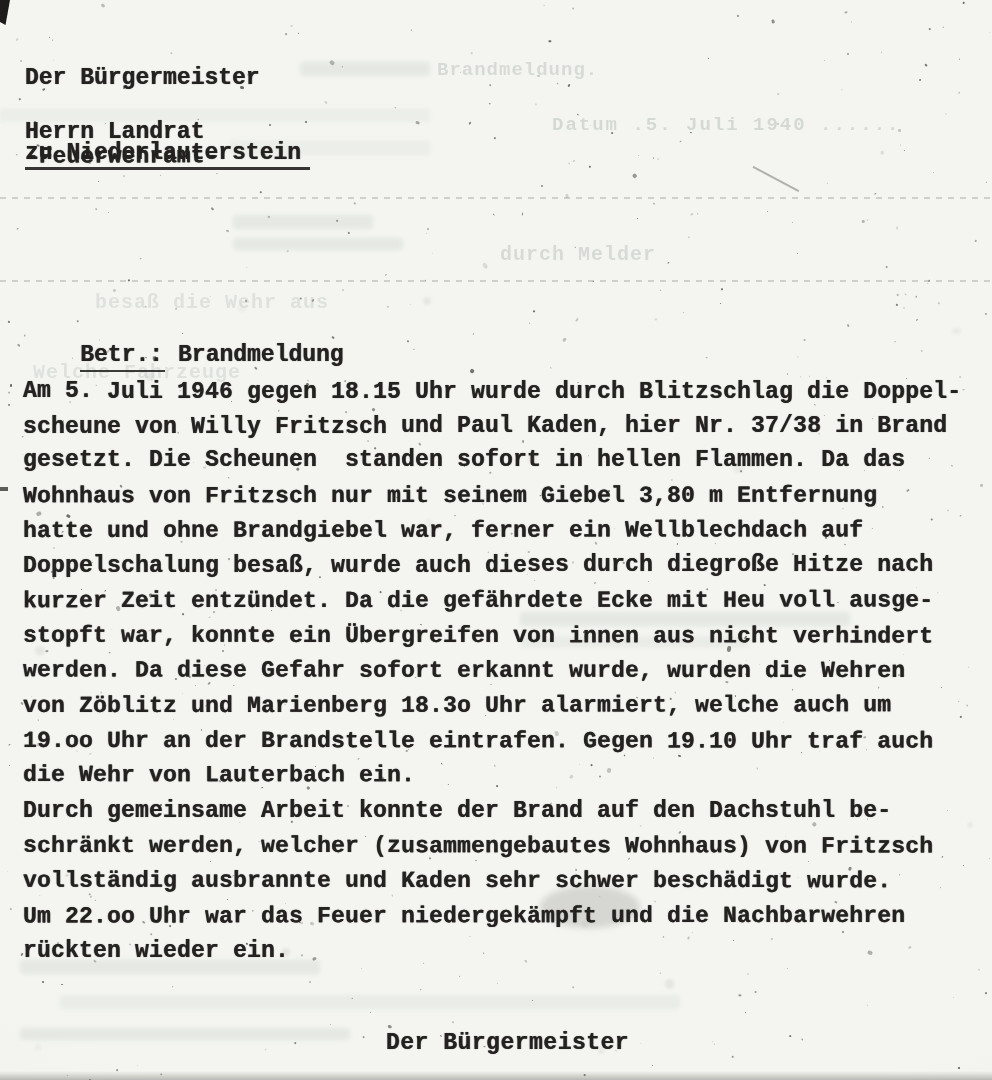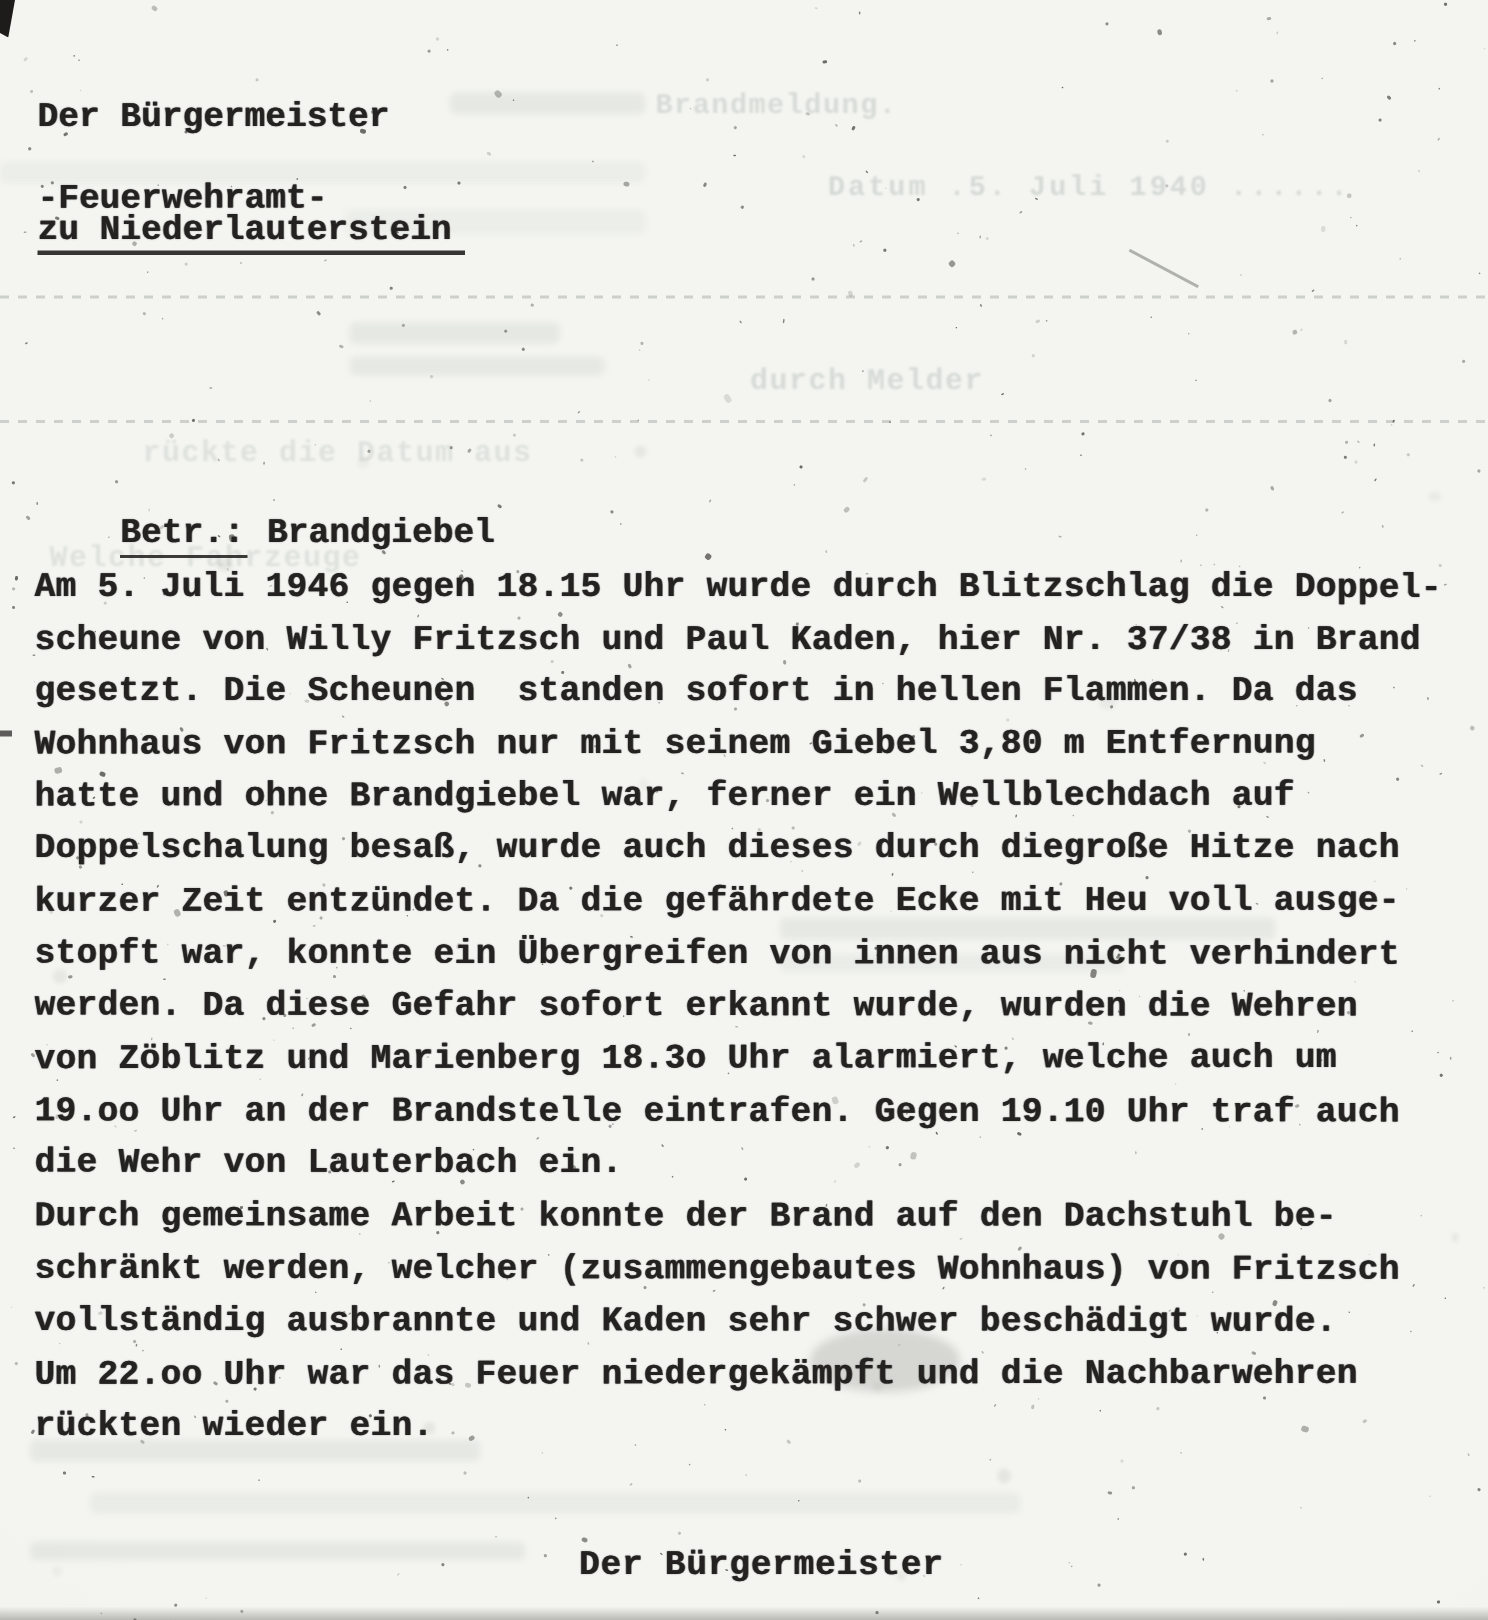--- a/index.html
+++ b/index.html
@@ -72,21 +72,21 @@
 <body>
 
 <div class="page">
 
   <div class="artifacts">
     <div class="rule r1"></div>
     <div class="rule r2"></div>
     <div class="ghost g-head">Brandmeldung.</div>
     <div class="ghost g-datum">Datum .5. Juli 1940 ......</div>
     <div class="ghost g-meld2">durch Melder</div>
-    <div class="ghost g-form1">rückte die Datum aus</div>
+    <div class="ghost g-form1">besaß die Wehr aus</div>
     <div class="ghost g-form2">Welche Fahrzeuge</div>
     <div class="smudge s1"></div>
     <div class="smudge s2"></div>
     <div class="smudge s3"></div>
     <div class="smudge s4"></div>
     <div class="smudge s5"></div>
     <div class="smudge s6"></div>
     <div class="smudge s7"></div>
     <div class="smudge s8"></div>
     <div class="smudge s9"></div>
@@ -96,24 +96,24 @@
     <div class="edge-tick"></div>
     <div class="scratch"></div>
     <div class="bottom-band"></div>
   </div>
 
   <div class="sender tw">
     <div>Der Bürgermeister</div>
     <div><span class="ul3">zu Niederlauterstein</span></div>
   </div>
 
-  <div class="recipient tw"><div class="rline" style="transform: translateY(0.413795px) rotate(-0.054688deg);">-Feuerwehramt-</div></div>
+  <div class="recipient tw"><div class="rline" style="transform: translateY(0.319515px) rotate(0.0083204deg);">Herrn Landrat</div><div class="rline" style="transform: translateY(0.413795px) rotate(-0.054688deg);">-Feuerwehramt-</div></div>
 
   <div class="subject tw">
-    <span class="ul2">Betr.:</span><span class="stext">Brandgiebel</span>
+    <span class="ul2">Betr.:</span><span class="stext">Brandmeldung</span>
   </div>
 
   <div class="body tw"><div class="bline" style="transform: translateY(0.584621px) rotate(0.012162deg);">Am 5. Juli 1946 gegen 18.15 Uhr wurde durch Blitzschlag die Doppel-</div><div class="bline" style="transform: translateY(0.47565px) rotate(-0.0142974deg);">scheune von Willy Fritzsch und Paul Kaden, hier Nr. 37/38 in Brand</div><div class="bline" style="transform: translateY(-0.580823px) rotate(0.0104455deg);">gesetzt. Die Scheunen  standen sofort in hellen Flammen. Da das</div><div class="bline" style="transform: translateY(-0.013518px) rotate(-0.039714deg);">Wohnhaus von Fritzsch nur mit seinem Giebel 3,80 m Entfernung</div><div class="bline" style="transform: translateY(-0.344307px) rotate(-0.0363877deg);">hatte und ohne Brandgiebel war, ferner ein Wellblechdach auf</div><div class="bline" style="transform: translateY(-0.492588px) rotate(-0.0126029deg);">Doppelschalung besaß, wurde auch dieses durch diegroße Hitze nach</div><div class="bline" style="transform: translateY(-0.184806px) rotate(-0.0429459deg);">kurzer Zeit entzündet. Da die gefährdete Ecke mit Heu voll ausge-</div><div class="bline" style="transform: translateY(0.0791383px) rotate(0.0478499deg);">stopft war, konnte ein Übergreifen von innen aus nicht verhindert</div><div class="bline" style="transform: translateY(-0.252723px) rotate(0.0477995deg);">werden. Da diese Gefahr sofort erkannt wurde, wurden die Wehren</div><div class="bline" style="transform: translateY(-0.329038px) rotate(-0.0544686deg);">von Zöblitz und Marienberg 18.3o Uhr alarmiert, welche auch um</div><div class="bline" style="transform: translateY(0.251422px) rotate(0.0447994deg);">19.oo Uhr an der Brandstelle eintrafen. Gegen 19.10 Uhr traf auch</div><div class="bline" style="transform: translateY(-0.560881px) rotate(0.0464662deg);">die Wehr von Lauterbach ein.</div><div class="bline" style="transform: translateY(-0.0254762px) rotate(0.0220062deg);">Durch gemeinsame Arbeit konnte der Brand auf den Dachstuhl be-</div><div class="bline" style="transform: translateY(0.191087px) rotate(0.0391762deg);">schränkt werden, welcher (zusammengebautes Wohnhaus) von Fritzsch</div><div class="bline" style="transform: translateY(-0.0465296px) rotate(0.0375426deg);">vollständig ausbrannte und Kaden sehr schwer beschädigt wurde.</div><div class="bline" style="transform: translateY(0.191611px) rotate(-0.0396763deg);">Um 22.oo Uhr war das Feuer niedergekämpft und die Nachbarwehren</div><div class="bline" style="transform: translateY(0.003007px) rotate(0.0139526deg);">rückten wieder ein.</div></div>
 
   <div class="signature tw">Der Bürgermeister</div>
 
   <div class="noise">
       <i style="left: 50.9091px; top: 570.978px; width: 1.79496px; height: 1.76821px; opacity: 0.439578; transform: rotate(130.931deg);"></i>
       <i style="left: 144.626px; top: 356.953px; width: 2.13611px; height: 1.15971px; opacity: 0.625042; transform: rotate(31.281deg);"></i>
       <i style="left: 944.552px; top: 112.973px; width: 1.47122px; height: 2.17233px; opacity: 0.169602; transform: rotate(136.228deg);"></i>

